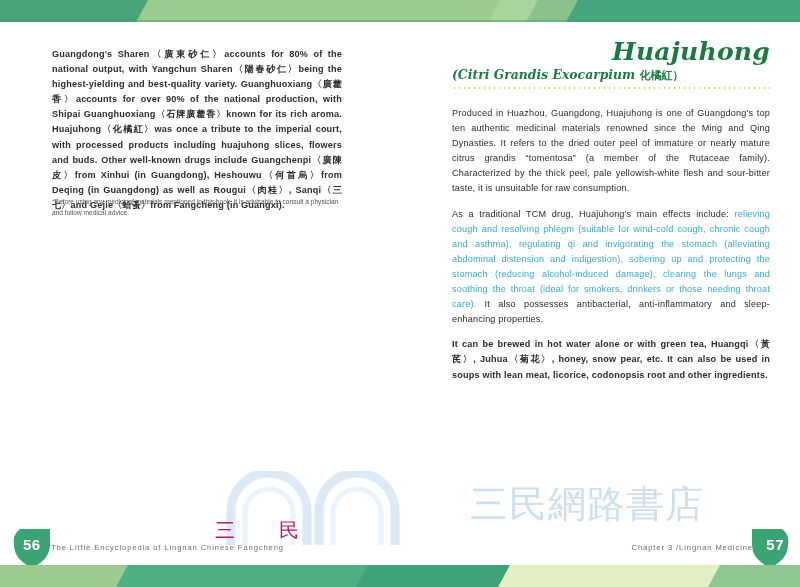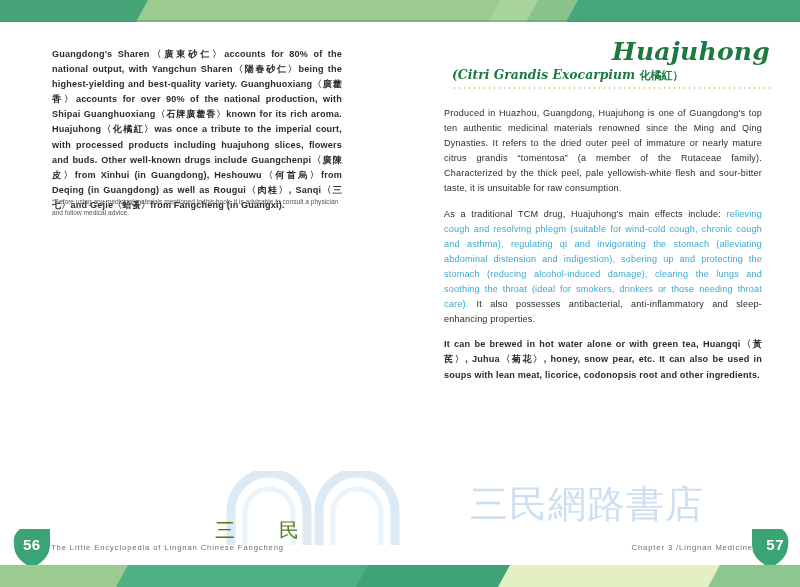--- a/index.html
+++ b/index.html
@@ -53,21 +53,21 @@
   
   .col {
     position: absolute;
     font-size: 9.1px;
     line-height: 15.1px;
     color: #2b2b2b;
     text-align: justify;
     letter-spacing: 0.02em;
   }
   .col-left  { left: 52px; top: 25px;  width: 290px; }
-  .col-right { left: 44px; top: 84px;  width: 318px; }
+  .col-right { left: 52px; top: 84px;  width: 318px; }
 
   .col p { margin: 0 0 10px 0; }
   .col p:last-child { margin-bottom: 0; font-weight: bold; }
 
   .footnote {
     position: absolute;
     left: 52px; top: 174px;
     width: 290px;
     font-size: 6.6px;
     line-height: 11.2px;
@@ -144,21 +144,21 @@
     color: #c8dcee;
     letter-spacing: 0.5px;
     white-space: nowrap;
   }
   .wm-cn-small {
     position: absolute;
     left: 0px;
     top: 40px;
     font-family: "DejaVu Sans", sans-serif;
     font-size: 20px;
-    color: #4d7c0f;
+    color: #be185d;
     letter-spacing: 44px;
     white-space: nowrap;
   }
 
   
   .footer-left {
     position: absolute;
     left: 0; top: 503px;
     width: 400px; height: 40px;
   }

